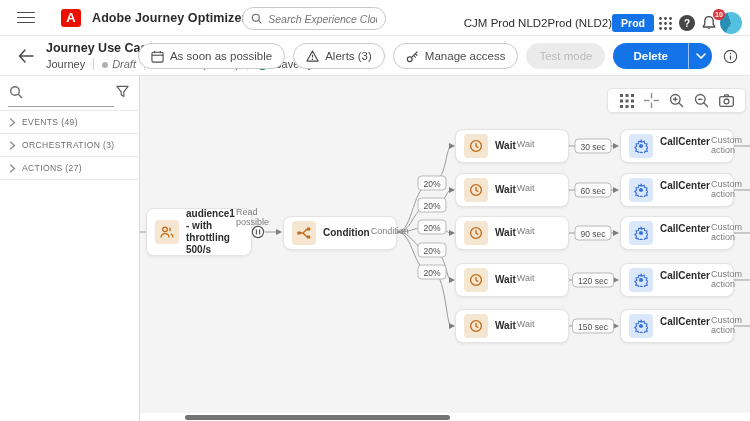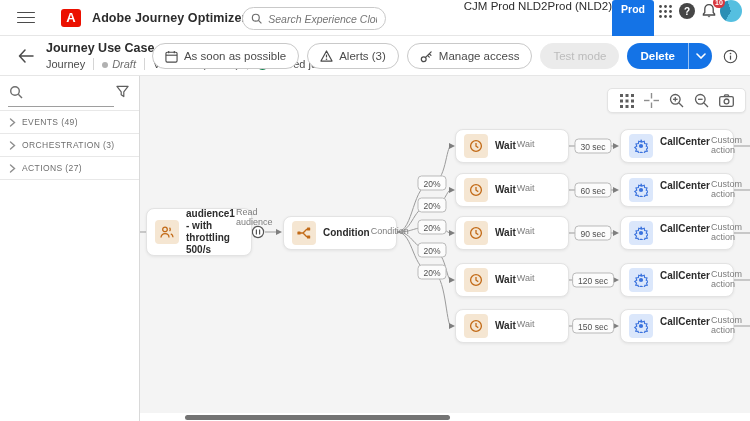--- a/index.html
+++ b/index.html
@@ -7,21 +7,21 @@
   body { font-family:"Liberation Sans","DejaVu Sans",sans-serif; color:#2c2c2c; background:#fff; position:relative; }
 
   
   .app-header { position:absolute; left:0; top:0; width:750px; height:36px; background:#fff; border-bottom:1px solid #e6e6e6; display:flex; align-items:center; }
   .hamburger { width:18px; height:12px; margin-left:17px; display:flex; flex-direction:column; justify-content:space-between; cursor:pointer; }
   .hamburger span { display:block; height:1.8px; background:#4b4b4b; border-radius:1px; }
   .adobe-logo { width:20px; height:18px; background:#eb1000; border-radius:3px; margin-left:26px; display:flex; align-items:center; justify-content:center; color:#fff; font-weight:bold; font-size:13px; line-height:1; }
   .app-title { font-size:12.5px; font-weight:bold; margin-left:11px; letter-spacing:.1px; }
   .search-box { position:absolute; left:242px; top:7px; width:144px; height:23px; border:1px solid #c9c9c9; border-radius:12px; display:flex; align-items:center; padding:0 8px; background:#fff; }
   .search-box input { border:none; outline:none; width:100%; font-size:10.5px; font-style:italic; color:#8e8e8e; background:transparent; font-family:inherit; }
-  .hdr-right { position:absolute; right:8px; top:0; height:46px; display:flex; }
+  .hdr-right { position:absolute; right:8px; top:0; height:46px; display:flex; align-items:center; }
   .hdr-org { font-size:11.5px; color:#2c2c2c; }
   .hdr-env { font-size:11.5px; color:#2c2c2c; }
   .env-badge { background:#1473e6; color:#fff; font-size:10.5px; padding:3px 9px; border-radius:3px; font-weight:bold; }
   .icon-btn { width:22px; height:22px; display:flex; align-items:center; justify-content:center; cursor:pointer; position:relative; }
   .help-circle { width:16px; height:16px; border-radius:50%; background:#464646; color:#fff; font-size:10px; font-weight:bold; display:flex; align-items:center; justify-content:center; }
   .badge { position:absolute; top:-3px; right:-5px; background:#d7373f; color:#fff; font-size:7px; font-weight:bold; min-width:12px; height:11px; border-radius:6px; display:flex; align-items:center; justify-content:center; padding:0 2px; }
   .avatar { width:22px; height:22px; border-radius:50%; background:conic-gradient(from 210deg,#2b8fb5 0 130deg,#55bfe0 0 360deg); }
 
   
   .j-toolbar { position:absolute; left:0; top:36px; width:750px; height:40px; background:#fff; border-bottom:1px solid #e6e6e6; display:flex; align-items:center; }
@@ -33,21 +33,21 @@
   .meta-sep { width:1px; height:12px; background:#d5d5d5; }
   .draft-dot { width:6px; height:6px; border-radius:50%; background:#b1b1b1; display:inline-block; margin-right:4px; }
   .draft-txt { font-style:italic; color:#6e6e6e;text-align:right; }
   .saved-chip { display:flex; align-items:center; gap:5px; color:#4b4b4b; }
   .check-circle { width:13px; height:13px; border-radius:50%; background:#0d7d49; color:#fff; font-size:9px; display:flex; align-items:center; justify-content:center; }
   .tb-right { position:absolute; right:10px; top:0; height:40px; display:flex; align-items:center; gap:8px; }
   .pill-btn { display:flex; align-items:center; gap:6px; border:1px solid #c9c9c9; background:#fff; border-radius:14px; height:26px; padding:0 12px; font-size:11.5px; color:#4b4b4b; font-family:inherit; cursor:pointer; white-space:nowrap; }
   .pill-btn svg { flex:0 0 auto; }
   .pill-btn.disabled { background:#ebebeb; border-color:#ebebeb; color:#bcbcbc; cursor:default; }
   .split-btn { display:flex; }
-  .split-main { background:#1473e6; color:#fff; border:none; border-radius:14px 0 0 14px; height:26px; padding:0 13px; font-size:11.5px; font-weight:bold; font-family:inherit; cursor:pointer; }
+  .split-main { background:#1473e6; color:#fff; border:none; border-radius:14px 0 0 14px; height:26px; padding:0 20px; font-size:11.5px; font-weight:bold; font-family:inherit; cursor:pointer; }
   .split-arrow { background:#1473e6; color:#fff; border:none; border-left:1px solid rgba(255,255,255,.55); border-radius:0 14px 14px 0; height:26px; width:24px; cursor:pointer; display:flex; align-items:center; justify-content:center; }
   .info-btn { width:20px; height:20px; display:flex; align-items:center; justify-content:center; cursor:pointer; }
 
   
   .sidebar { position:absolute; left:0; top:76px; width:140px; bottom:0; background:#fff; border-right:1px solid #d9d9d9; }
   .sb-search { position:relative; height:34px; }
   .sb-search .s-icon { position:absolute; left:9px; top:9px; }
   .sb-search .f-icon { position:absolute; right:10px; top:9px; cursor:pointer; }
   .sb-underline { position:absolute; left:8px; top:30px; width:106px; height:1px; background:#9e9e9e; }
   .sb-div { height:1px; background:#e8e8e8; }
@@ -327,21 +327,21 @@
   <div class="node" style="left:6px; top:132px; width:106px; height:48px;">
     <div class="nicon tan">
       <svg width="14" height="13" viewBox="0 0 14 13">
           <circle cx="5" cy="3.4" r="2.3" fill="none" stroke="currentColor" stroke-width="1.3"></circle>
           <path d="M1 11.5c0-2.4 1.8-3.9 4-3.9s4 1.5 4 3.9" fill="none" stroke="currentColor" stroke-width="1.3"></path>
           <path d="M9.5 1.7a2.3 2.3 0 0 1 0 3.4 M10.8 7.8c1.4.5 2.2 1.7 2.2 3.4" fill="none" stroke="currentColor" stroke-width="1.3"></path>
         </svg>
     </div>
     <div class="txt">
       <span class="t1">audience1 - with throttling 500/s</span>
-      <span class="t2">Read audience</span>
+      <span class="t2">Read possible</span>
     </div>
   </div>
 
   <div class="node" style="left:143px; top:140px; width:114px; height:34px;">
     <div class="nicon tan">
       <svg width="14" height="14" viewBox="0 0 14 14">
           <path d="M2 7h4 M6 7l4-4 M6 7l4 4" fill="none" stroke="currentColor" stroke-width="1.4"></path>
           <rect x="10" y="1.4" width="3.2" height="3.2" rx=".6" fill="currentColor"></rect>
           <rect x="10" y="9.4" width="3.2" height="3.2" rx=".6" fill="currentColor"></rect>
           <rect x="0.4" y="5.4" width="3.2" height="3.2" rx=".6" fill="currentColor"></rect>

